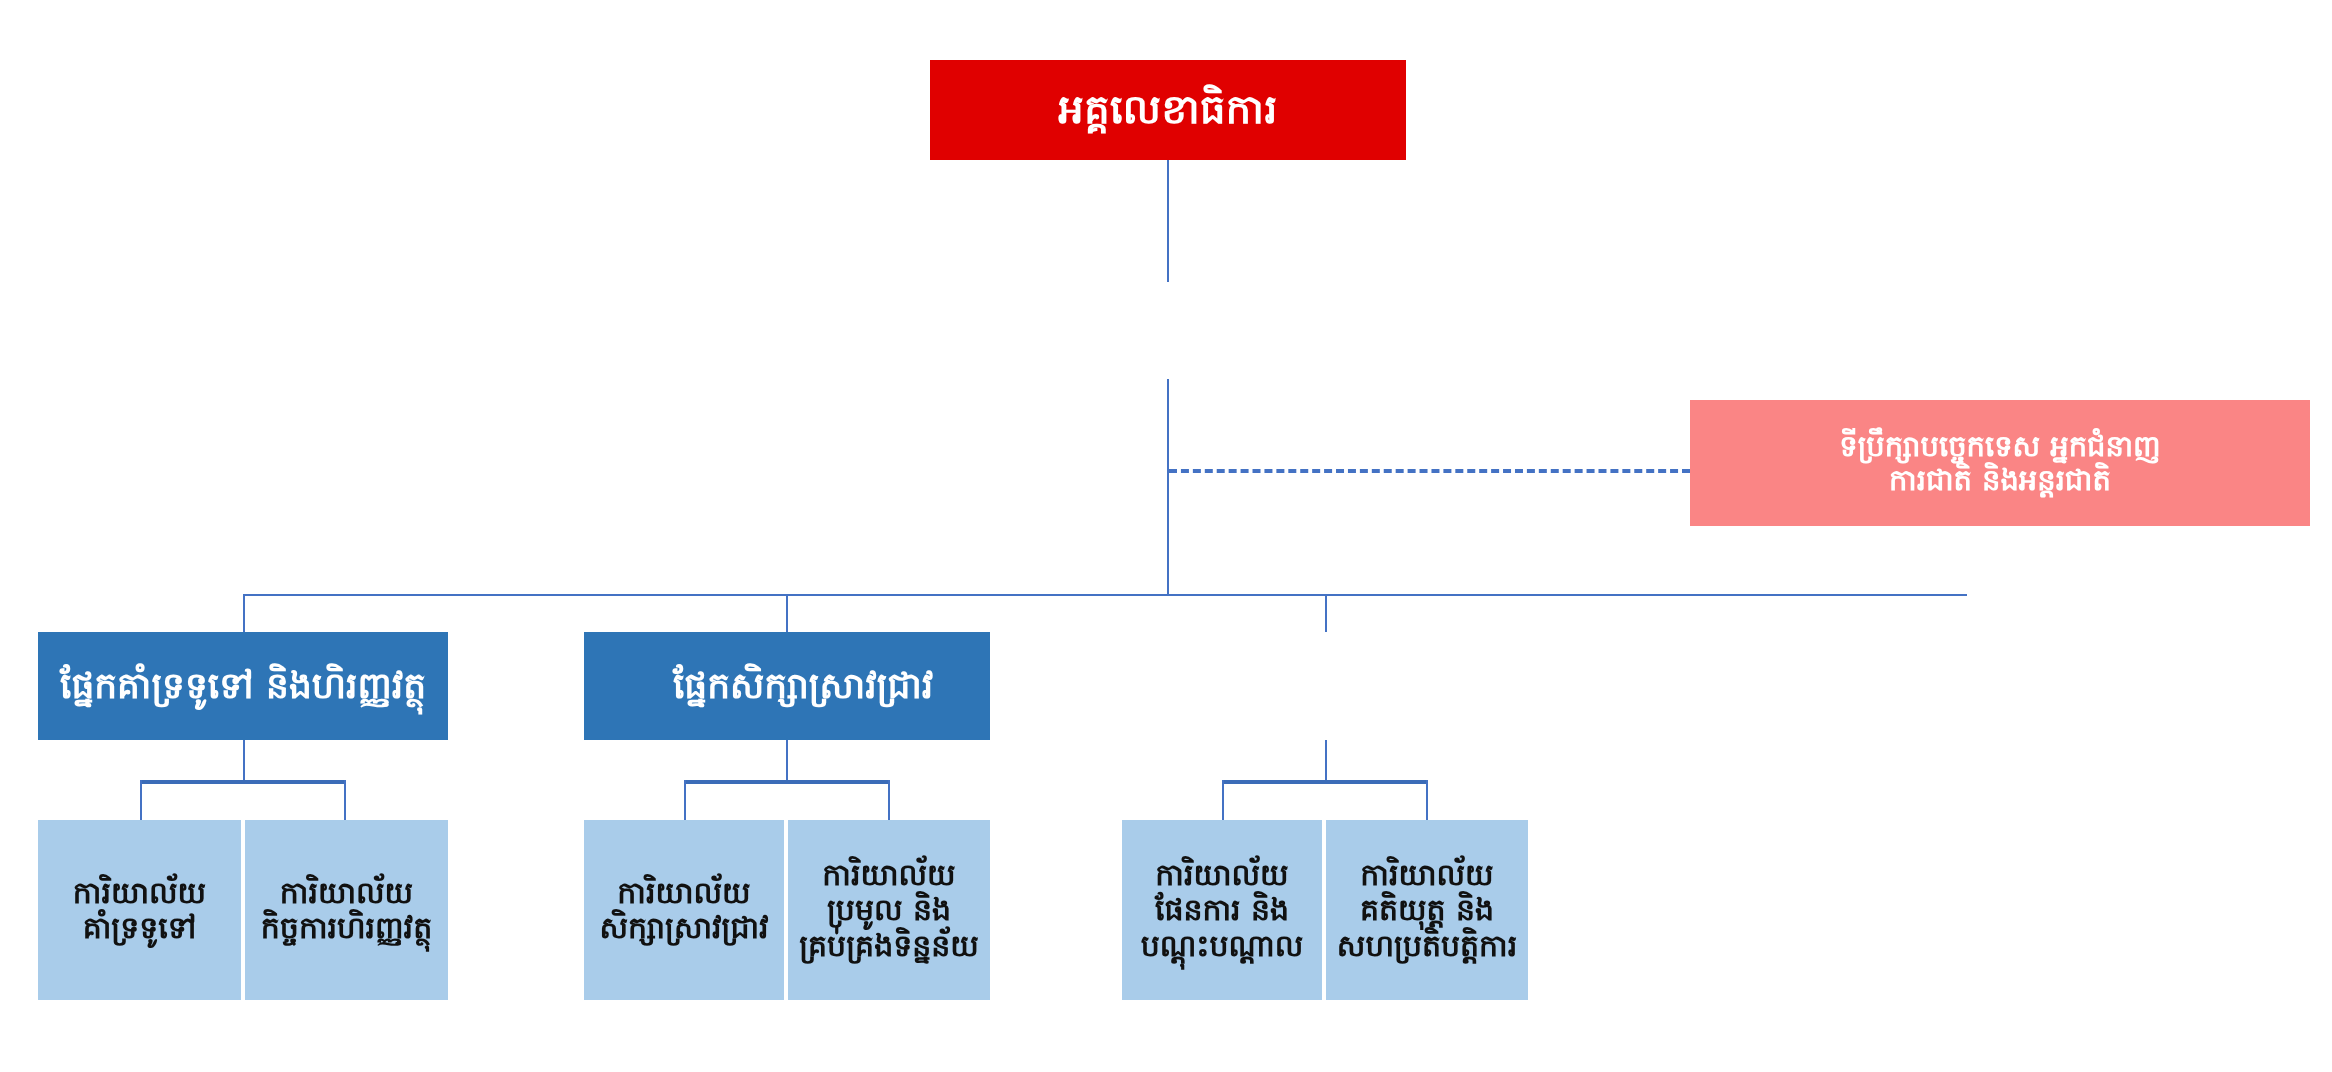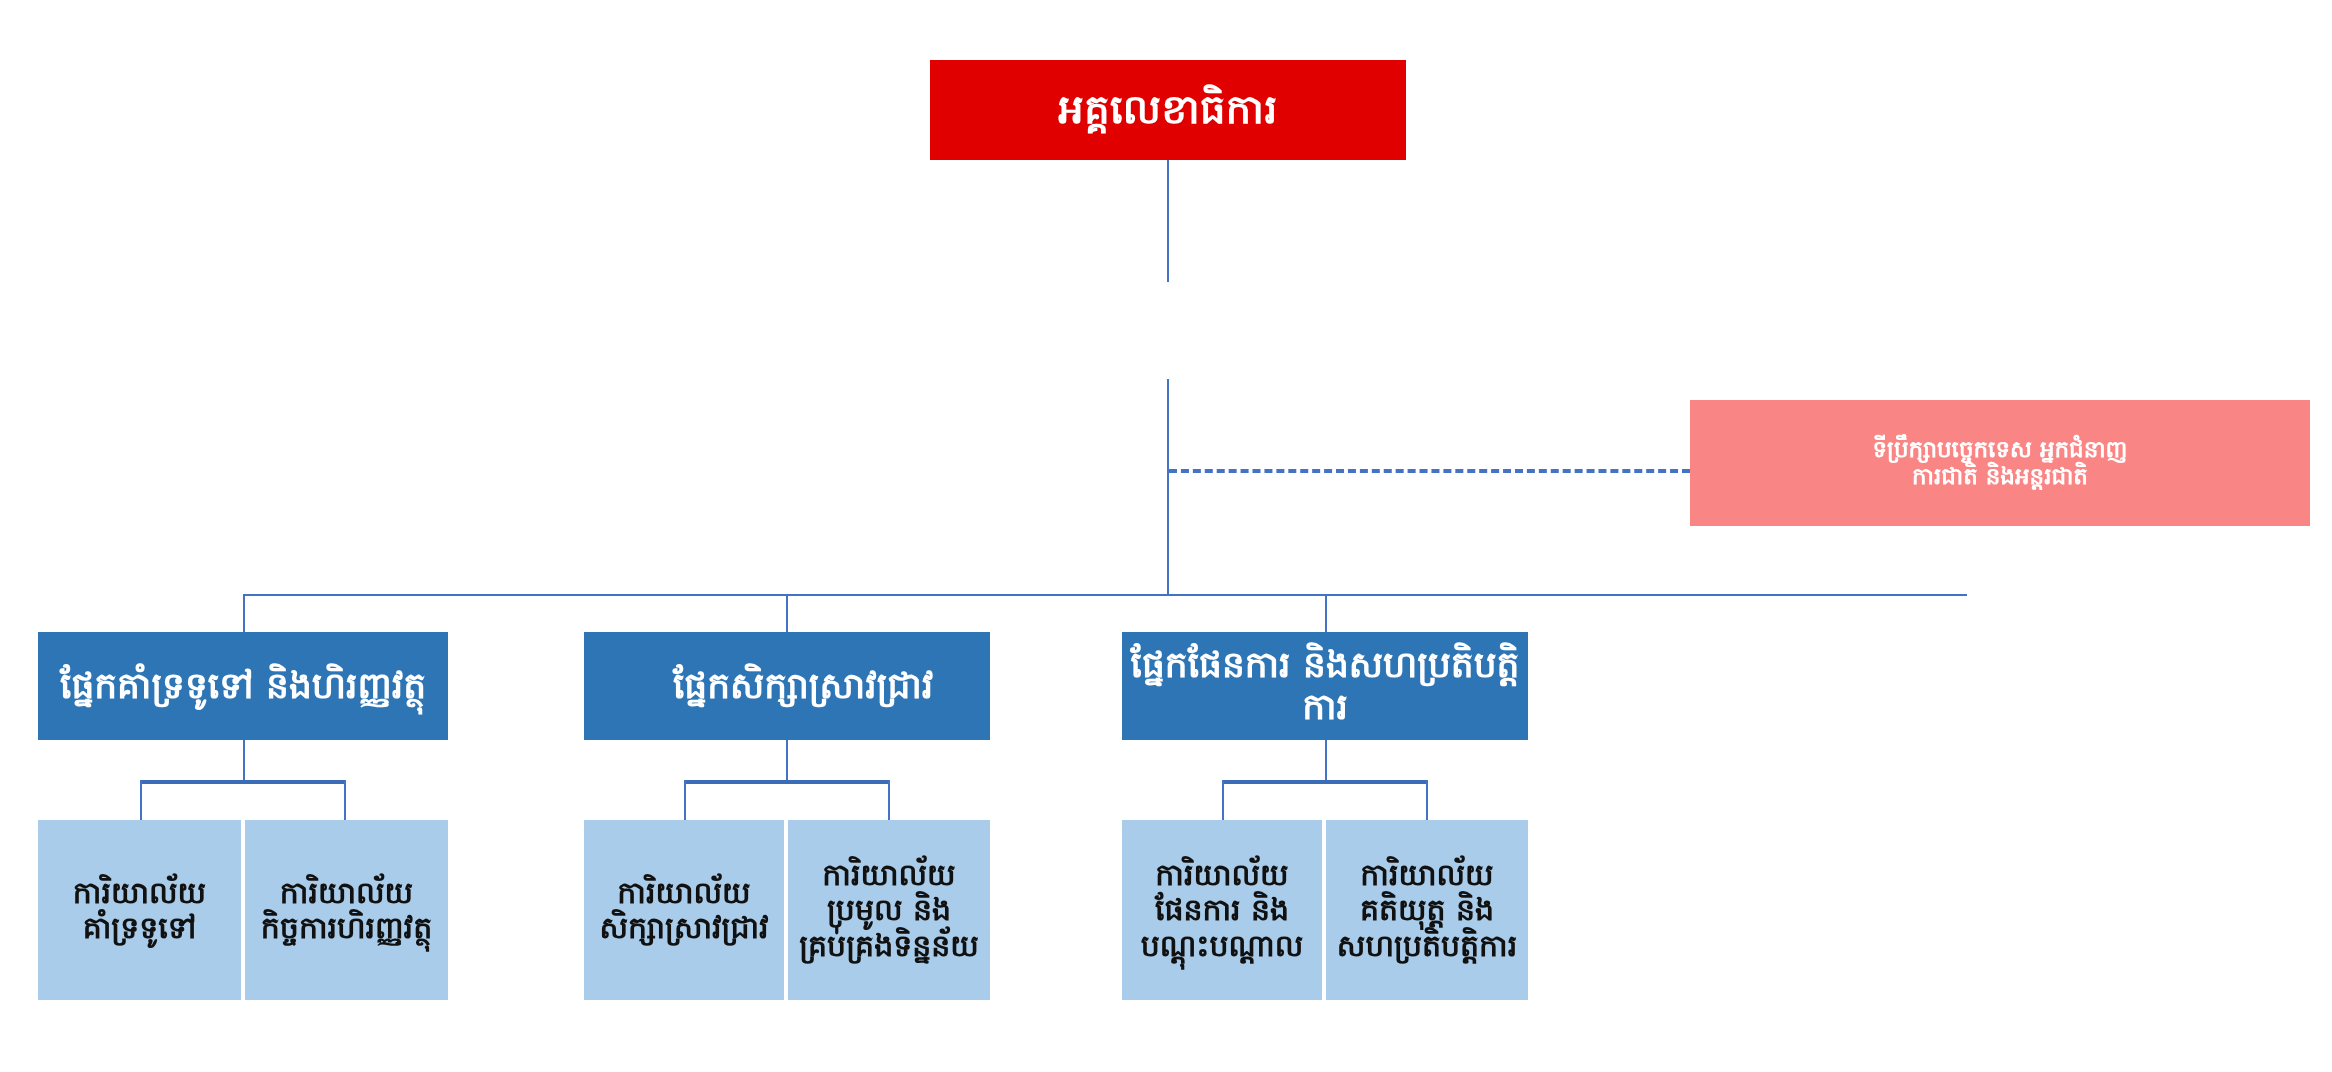--- a/index.html
+++ b/index.html
@@ -31,21 +31,21 @@
   .n-dsg{
     left:930px;top:282px;width:476px;height:97px;
     background:#7030A8;color:#ffffff;
     font-size:35px;font-weight:700;
   }
 
   
   .n-adv{
     left:1690px;top:400px;width:620px;height:126px;
     background:#FA8585;color:#ffffff;
-    font-size:23px;font-weight:700;
+    font-size:29px;font-weight:700;
     padding:4px 10px;
   }
 
   
   .n-dept{
     top:632px;height:108px;
     background:#2E75B6;color:#ffffff;
     font-size:36px;font-weight:700;
     padding:2px 8px;
   }
@@ -111,21 +111,20 @@
   <div class="line v" style="left:1426px;top:780px;height:40px;"></div>
 
   <div class="node n-sg">អគ្គលេខាធិការ</div>
 
 
   <div class="node n-adv">ទីប្រឹក្សាបច្ចេកទេស អ្នកជំនាញ
 ការជាតិ និងអន្តរជាតិ</div>
 
   <div class="node n-dept d1">ផ្នែកគាំទ្រទូទៅ និងហិរញ្ញវត្ថុ</div>
   <div class="node n-dept d2">ផ្នែកសិក្សាស្រាវជ្រាវ</div>
-  <div class="node n-dept d3">ផ្នែកផែនការ និងសហប្រតិបត្តិការ</div>
 
   <div class="node n-off o1">ការិយាល័យ
 គាំទ្រទូទៅ</div>
   <div class="node n-off o2">ការិយាល័យ
 កិច្ចការហិរញ្ញវត្ថុ</div>
 
   <div class="node n-off o3">ការិយាល័យ
 សិក្សាស្រាវជ្រាវ</div>
   <div class="node n-off o4">ការិយាល័យ
 ប្រមូល និង

